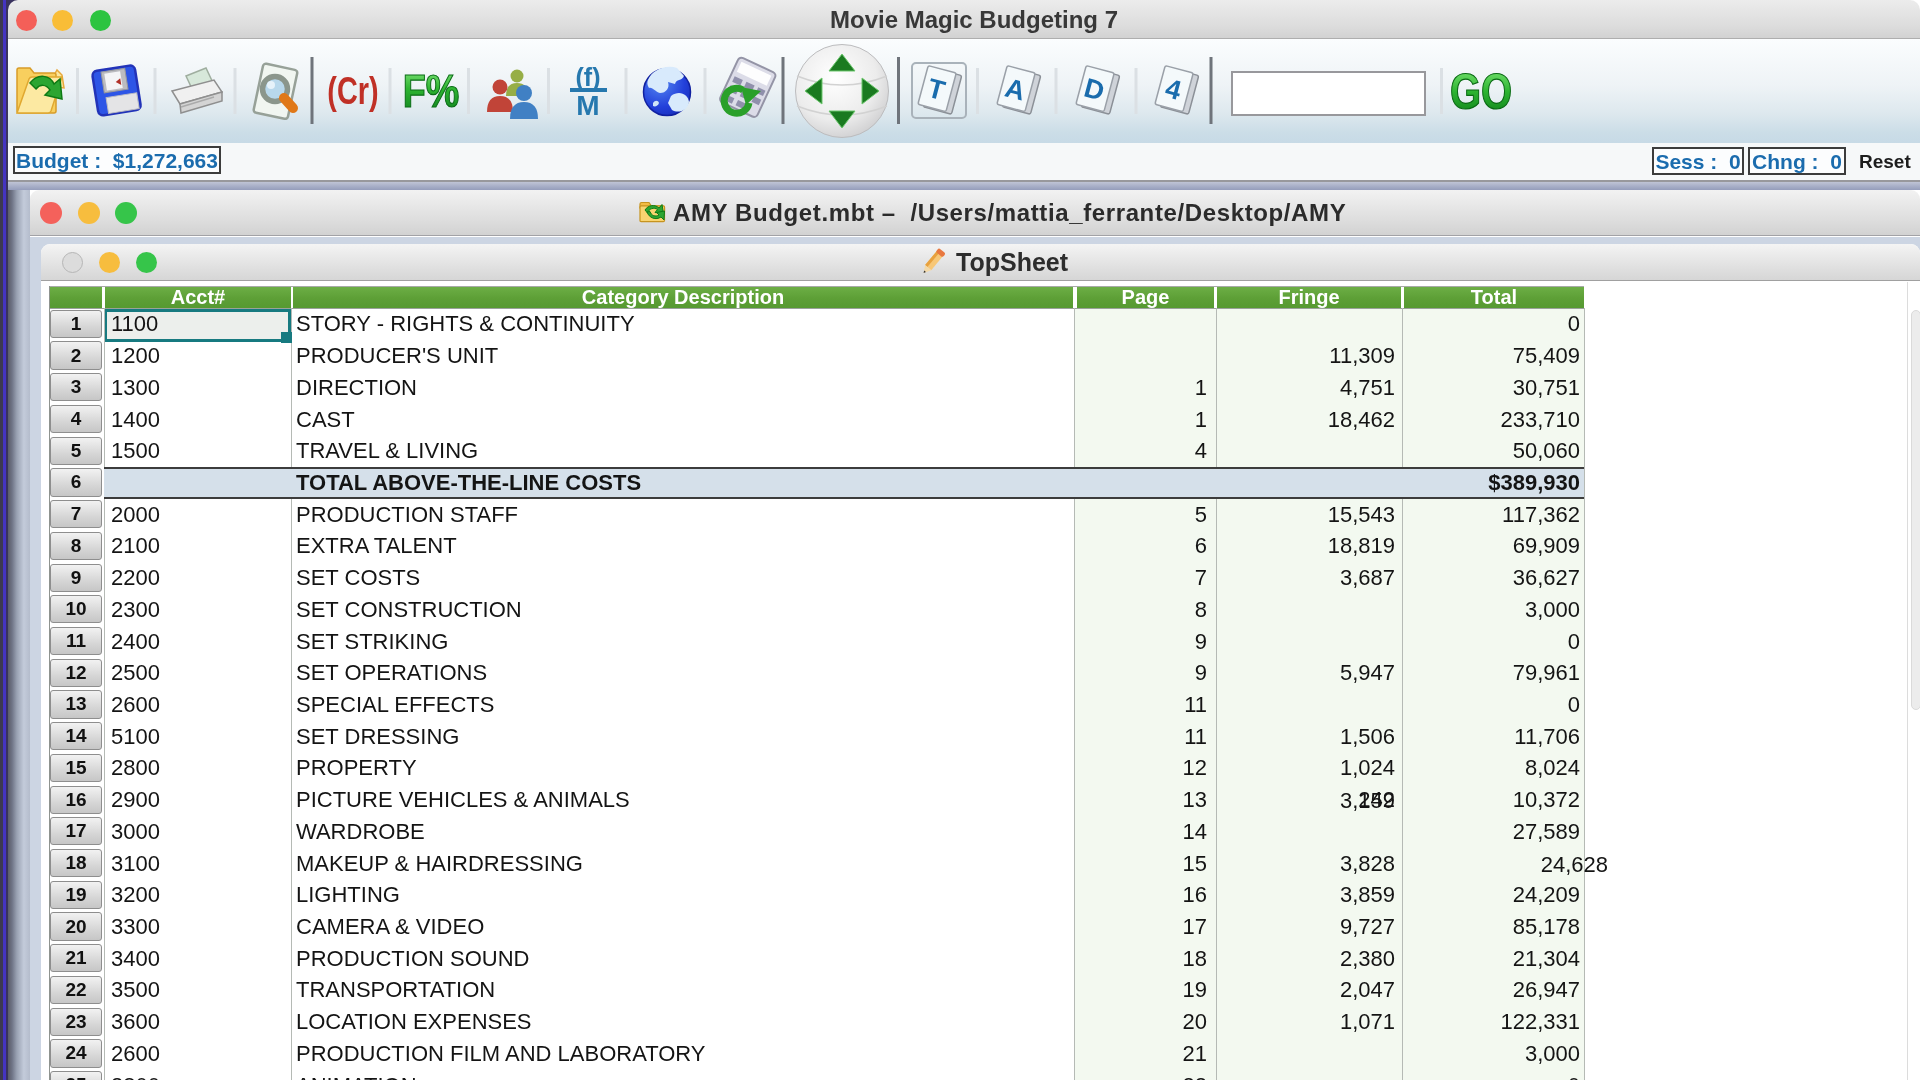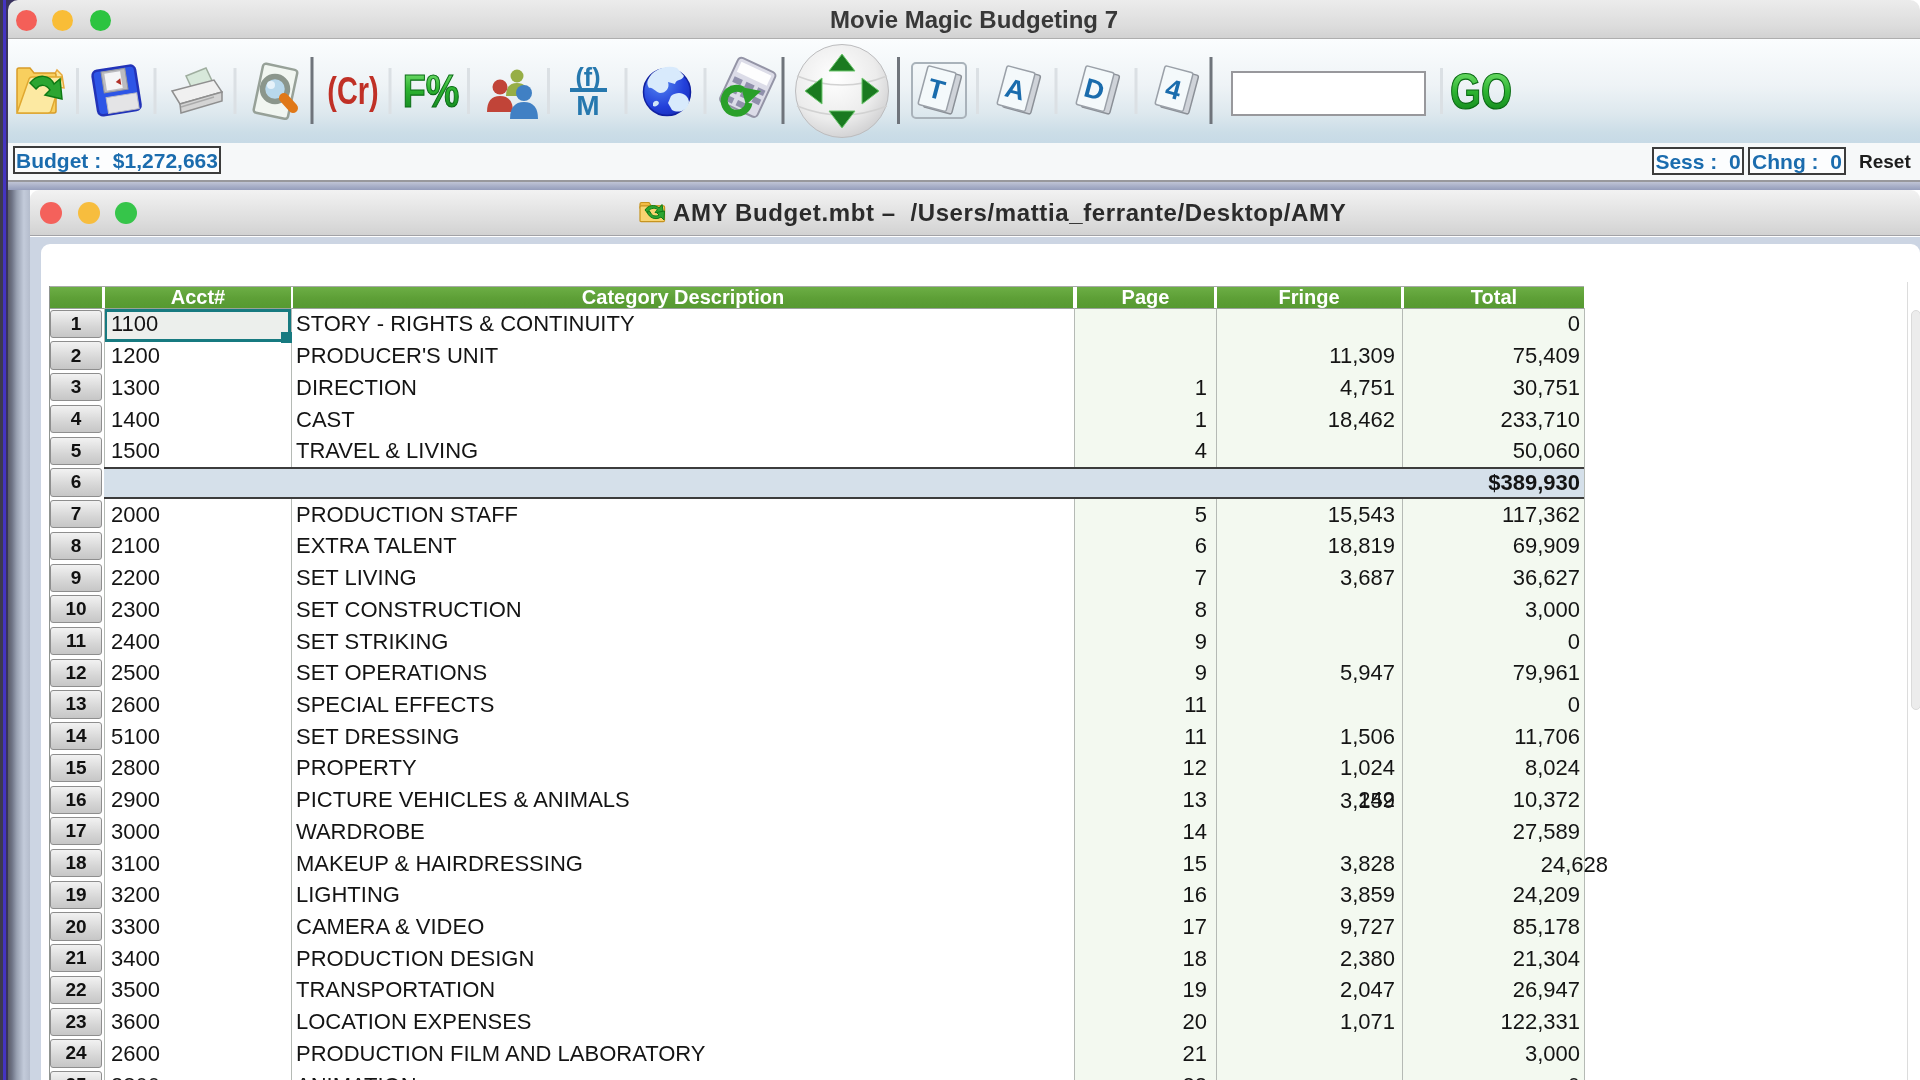--- a/index.html
+++ b/index.html
@@ -286,20 +286,35 @@
       <svg class="abs" style="left:607px;top:6px;" width="31" height="31" viewBox="0 0 31 31">
         <path d="M3 12 L3 8 Q3 6.5 4.5 6.5 L12 6.5 L14.5 10 L26 10 Q27.5 10 27.5 11.5 L27.5 15 Z" fill="#f2bc45" stroke="#c6931f" stroke-width="1.2"></path>
         <path d="M3 24.5 L3 11 Q3 9.8 4.2 9.8 L26.3 9.8 Q27.5 9.8 27.5 11 L27.5 24.5 Q27.5 25.7 26.3 25.7 L4.2 25.7 Q3 25.7 3 24.5 Z" fill="#f8d470" stroke="#c6931f" stroke-width="1.2"></path>
         <path d="M8 14 C11 9 18 8 22 12 L25 8.5 L26.5 17.5 L18 16.5 L20.5 13.5 C17 11 12 12.5 10.5 17 Z" fill="#2ca531" stroke="#0f7a16" stroke-width="1"></path>
         <path d="M10 16 C12 22 19 24.5 24 21 L27 24 L27.5 15 L19.5 16.5 L22 19 C18.5 21 14.5 20 13 15.5 Z" fill="#2ca531" stroke="#0f7a16" stroke-width="1"></path>
       </svg>
       <div class="title">AMY Budget.mbt –&nbsp; /Users/mattia_ferrante/Desktop/AMY</div>
     </div>
     <div id="doccontent">
       <div id="topsheet">
+        <div id="tstitle">
+          <div class="tl" style="left:20.5px;top:7.5px;width:21px;height:21px;background:#dcdcdc;border:1px solid #b6b6b6;"></div>
+          <div class="tl" style="left:57.5px;top:7.5px;width:21px;height:21px;background:#f7bd3e;"></div>
+          <div class="tl" style="left:95px;top:7.5px;width:21px;height:21px;background:#36c54a;"></div>
+          <svg class="abs" style="left:876px;top:3px;" width="30" height="32" viewBox="0 0 30 32">
+            <g transform="rotate(40 15 16)">
+              <rect x="11" y="3" width="8" height="19" fill="#f7c777"></rect>
+              <rect x="11" y="3" width="3" height="19" fill="#e8a13e"></rect>
+              <rect x="10.5" y="0" width="9" height="5" rx="2" fill="#e87840"></rect>
+              <path d="M11 22 L15 29 L19 22 Z" fill="#f3d9a8"></path>
+              <path d="M13.8 26.8 L15 29 L16.2 26.8 Z" fill="#333333"></path>
+            </g>
+          </svg>
+          <div class="title">TopSheet</div>
+        </div>
         <div id="tsscroll-line"></div>
         <div id="tsthumb"></div>
 
         <div id="tbl">
           <div class="topline"></div>
           <div class="gh" style="left:9px;  width:52px;"></div>
           <div class="gh" style="left:64px; width:186px;">Acct#</div>
           <div class="gh" style="left:252px;width:780px;">Category Description</div>
           <div class="gh" style="left:1036px;width:137px;">Page</div>
           <div class="gh" style="left:1176px;width:184px;">Fringe</div>
@@ -335,36 +350,37 @@
 <div class="cell num" style="top:117.7px;height:31.7px;left:1036px;width:130px;">1</div>
 <div class="cell num" style="top:117.7px;height:31.7px;left:1176px;width:178px;">18,462</div>
 <div class="cell num" style="top:117.7px;height:31.7px;left:1363px;width:176px;padding-left:27px;">233,710</div>
 <div class="rbtn" style="top:150.6px;height:28.3px;">5</div>
 <div class="cell" style="top:149.4px;height:31.7px;left:70px;">1500</div>
 <div class="cell" style="top:149.4px;height:31.7px;left:255px;">TRAVEL &amp; LIVING</div>
 <div class="cell num" style="top:149.4px;height:31.7px;left:1036px;width:130px;">4</div>
 <div class="cell num" style="top:149.4px;height:31.7px;left:1363px;width:176px;">50,060</div>
 <div class="rbtn" style="top:182.3px;height:28.3px;">6</div>
 <div class="trow" style="top:181.3px;height:31.3px;"></div>
+<div class="cell bold" style="top:181.1px;height:31.7px;left:255px;">TOTAL ABOVE-THE-LINE COSTS</div>
 <div class="cell bold num" style="top:181.1px;height:31.7px;left:1363px;width:176px;">$389,930</div>
 <div class="rbtn" style="top:214.0px;height:28.3px;">7</div>
 <div class="cell" style="top:212.8px;height:31.7px;left:70px;">2000</div>
 <div class="cell" style="top:212.8px;height:31.7px;left:255px;">PRODUCTION STAFF</div>
 <div class="cell num" style="top:212.8px;height:31.7px;left:1036px;width:130px;">5</div>
 <div class="cell num" style="top:212.8px;height:31.7px;left:1176px;width:178px;">15,543</div>
 <div class="cell num" style="top:212.8px;height:31.7px;left:1363px;width:176px;">117,362</div>
 <div class="rbtn" style="top:245.7px;height:28.3px;">8</div>
 <div class="cell" style="top:244.5px;height:31.7px;left:70px;">2100</div>
 <div class="cell" style="top:244.5px;height:31.7px;left:255px;">EXTRA TALENT</div>
 <div class="cell num" style="top:244.5px;height:31.7px;left:1036px;width:130px;">6</div>
 <div class="cell num" style="top:244.5px;height:31.7px;left:1176px;width:178px;">18,819</div>
 <div class="cell num" style="top:244.5px;height:31.7px;left:1363px;width:176px;">69,909</div>
 <div class="rbtn" style="top:277.5px;height:28.3px;">9</div>
 <div class="cell" style="top:276.3px;height:31.7px;left:70px;">2200</div>
-<div class="cell" style="top:276.3px;height:31.7px;left:255px;">SET LIVING</div>
+<div class="cell" style="top:276.3px;height:31.7px;left:255px;">SET COSTS</div>
 <div class="cell num" style="top:276.3px;height:31.7px;left:1036px;width:130px;">7</div>
 <div class="cell num" style="top:276.3px;height:31.7px;left:1176px;width:178px;">3,687</div>
 <div class="cell num" style="top:276.3px;height:31.7px;left:1363px;width:176px;">36,627</div>
 <div class="rbtn" style="top:309.2px;height:28.3px;">10</div>
 <div class="cell" style="top:308.0px;height:31.7px;left:70px;">2300</div>
 <div class="cell" style="top:308.0px;height:31.7px;left:255px;">SET CONSTRUCTION</div>
 <div class="cell num" style="top:308.0px;height:31.7px;left:1036px;width:130px;">8</div>
 <div class="cell num" style="top:308.0px;height:31.7px;left:1363px;width:176px;">3,000</div>
 <div class="rbtn" style="top:340.9px;height:28.3px;">11</div>
 <div class="cell" style="top:339.7px;height:31.7px;left:70px;">2400</div>
@@ -419,21 +435,21 @@
 <div class="cell num" style="top:593.5px;height:31.7px;left:1176px;width:178px;">3,859</div>
 <div class="cell num" style="top:593.5px;height:31.7px;left:1363px;width:176px;">24,209</div>
 <div class="rbtn" style="top:626.4px;height:28.3px;">20</div>
 <div class="cell" style="top:625.2px;height:31.7px;left:70px;">3300</div>
 <div class="cell" style="top:625.2px;height:31.7px;left:255px;">CAMERA &amp; VIDEO</div>
 <div class="cell num" style="top:625.2px;height:31.7px;left:1036px;width:130px;">17</div>
 <div class="cell num" style="top:625.2px;height:31.7px;left:1176px;width:178px;">9,727</div>
 <div class="cell num" style="top:625.2px;height:31.7px;left:1363px;width:176px;">85,178</div>
 <div class="rbtn" style="top:658.1px;height:28.3px;">21</div>
 <div class="cell" style="top:656.9px;height:31.7px;left:70px;">3400</div>
-<div class="cell" style="top:656.9px;height:31.7px;left:255px;">PRODUCTION DESIGN</div>
+<div class="cell" style="top:656.9px;height:31.7px;left:255px;">PRODUCTION SOUND</div>
 <div class="cell num" style="top:656.9px;height:31.7px;left:1036px;width:130px;">18</div>
 <div class="cell num" style="top:656.9px;height:31.7px;left:1176px;width:178px;">2,380</div>
 <div class="cell num" style="top:656.9px;height:31.7px;left:1363px;width:176px;">21,304</div>
 <div class="rbtn" style="top:689.8px;height:28.3px;">22</div>
 <div class="cell" style="top:688.6px;height:31.7px;left:70px;">3500</div>
 <div class="cell" style="top:688.6px;height:31.7px;left:255px;">TRANSPORTATION</div>
 <div class="cell num" style="top:688.6px;height:31.7px;left:1036px;width:130px;">19</div>
 <div class="cell num" style="top:688.6px;height:31.7px;left:1176px;width:178px;">2,047</div>
 <div class="cell num" style="top:688.6px;height:31.7px;left:1363px;width:176px;">26,947</div>
 <div class="rbtn" style="top:721.5px;height:28.3px;">23</div>

